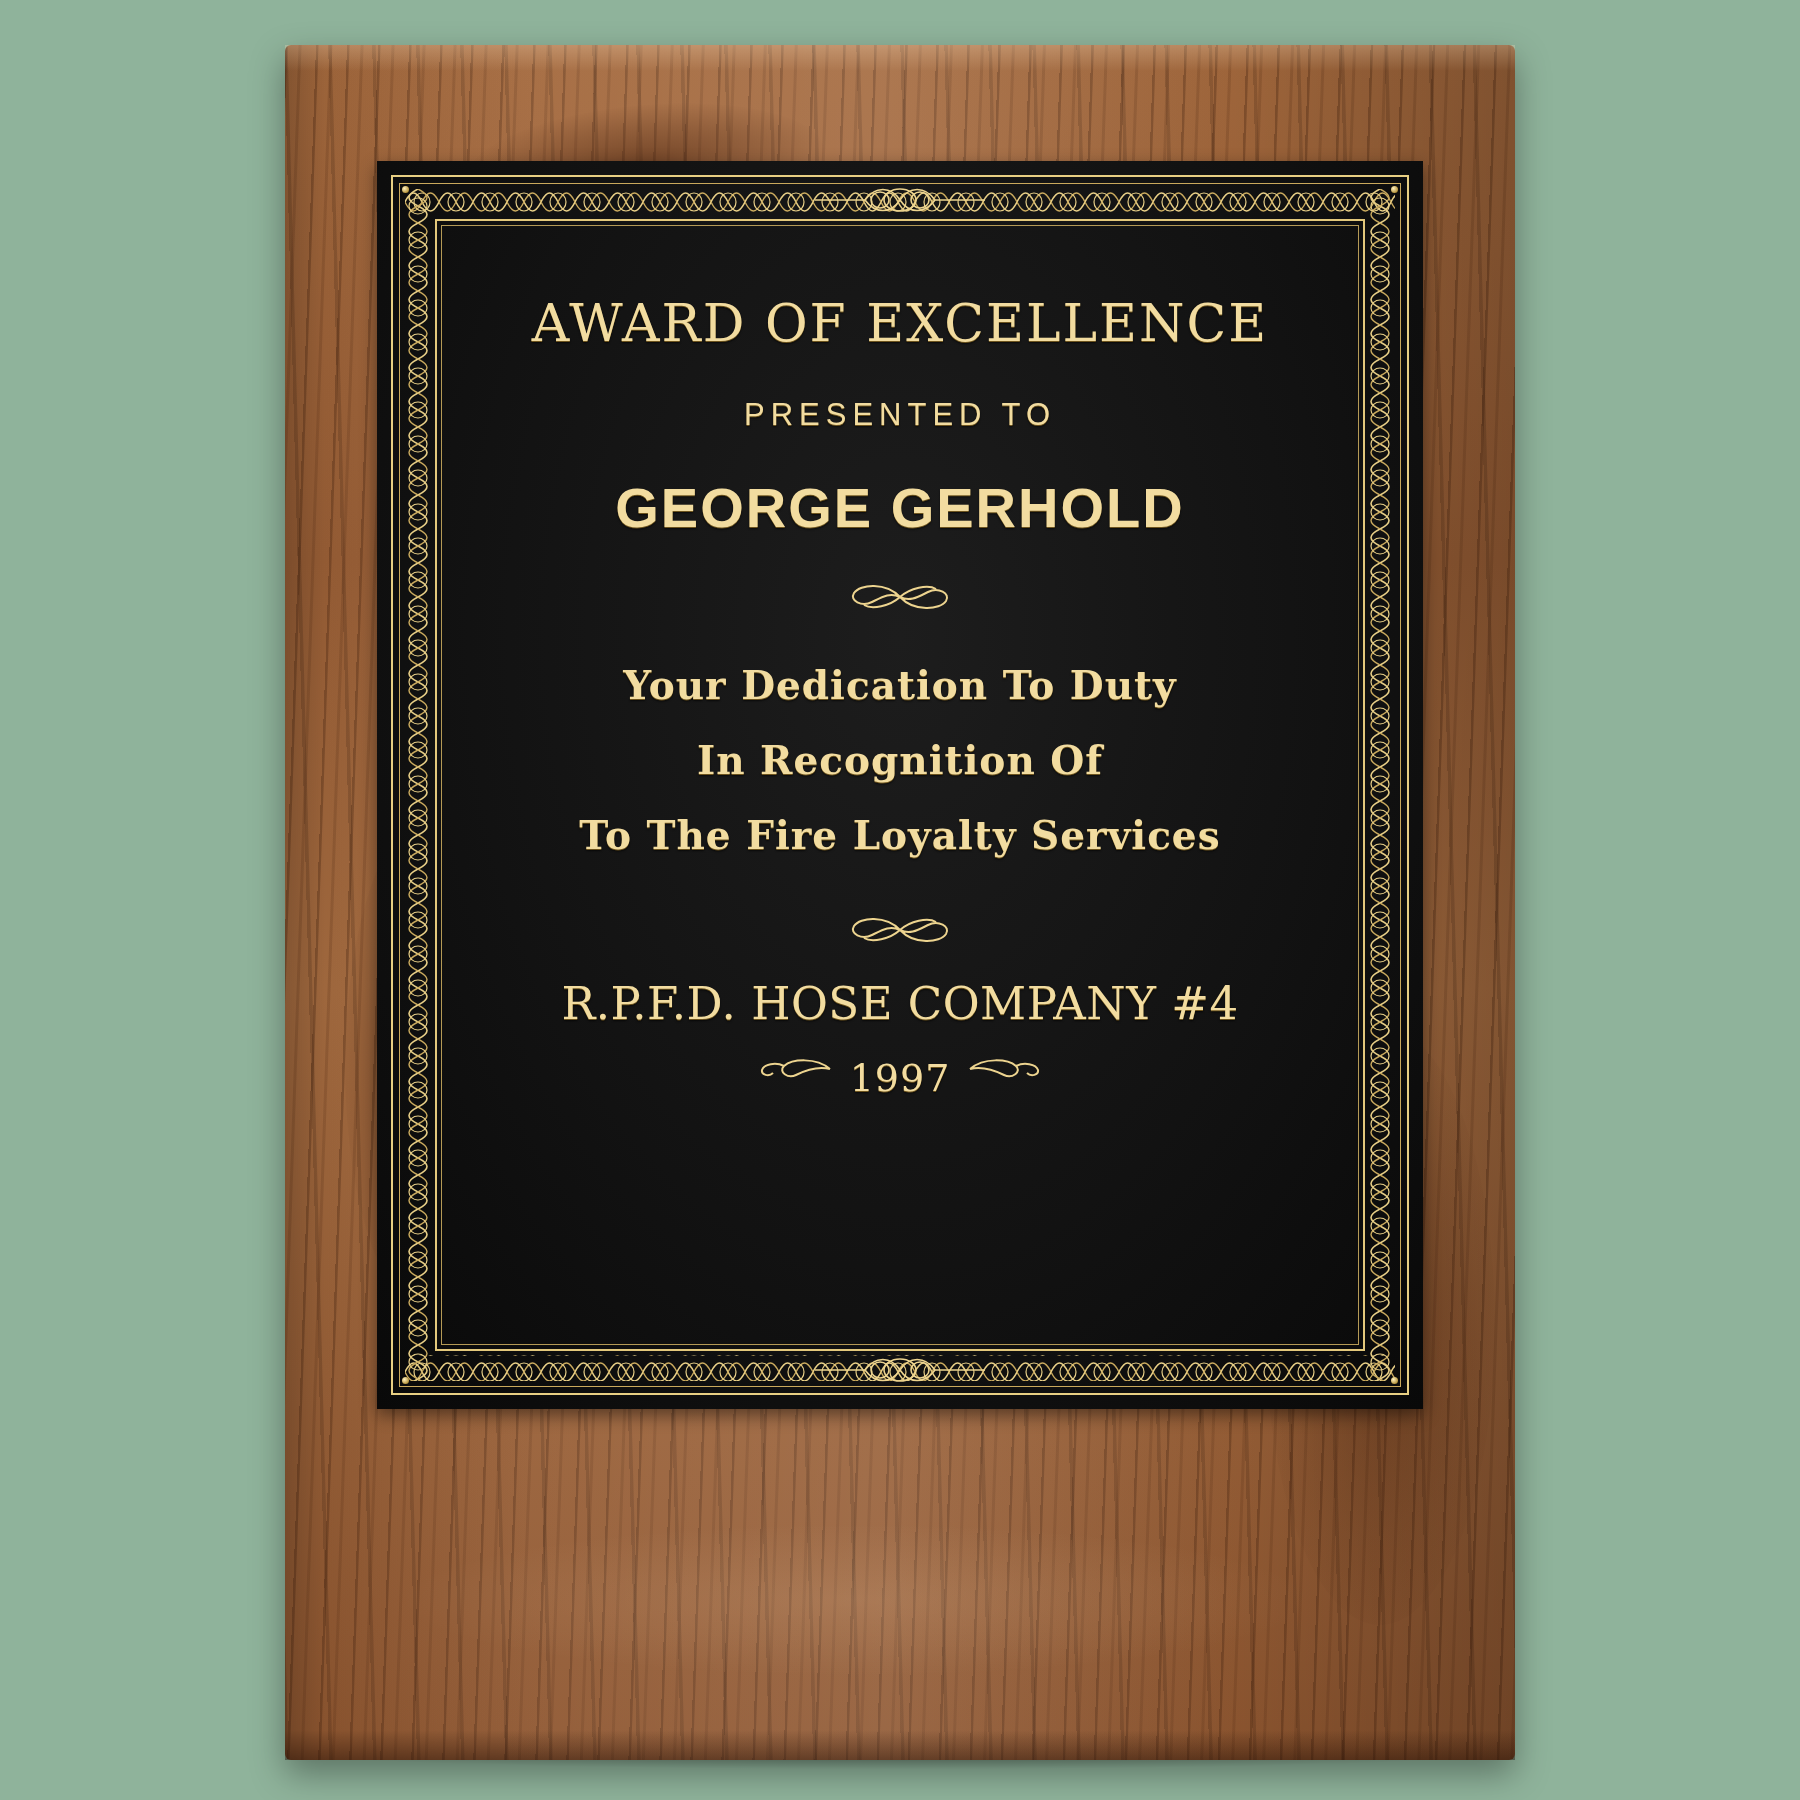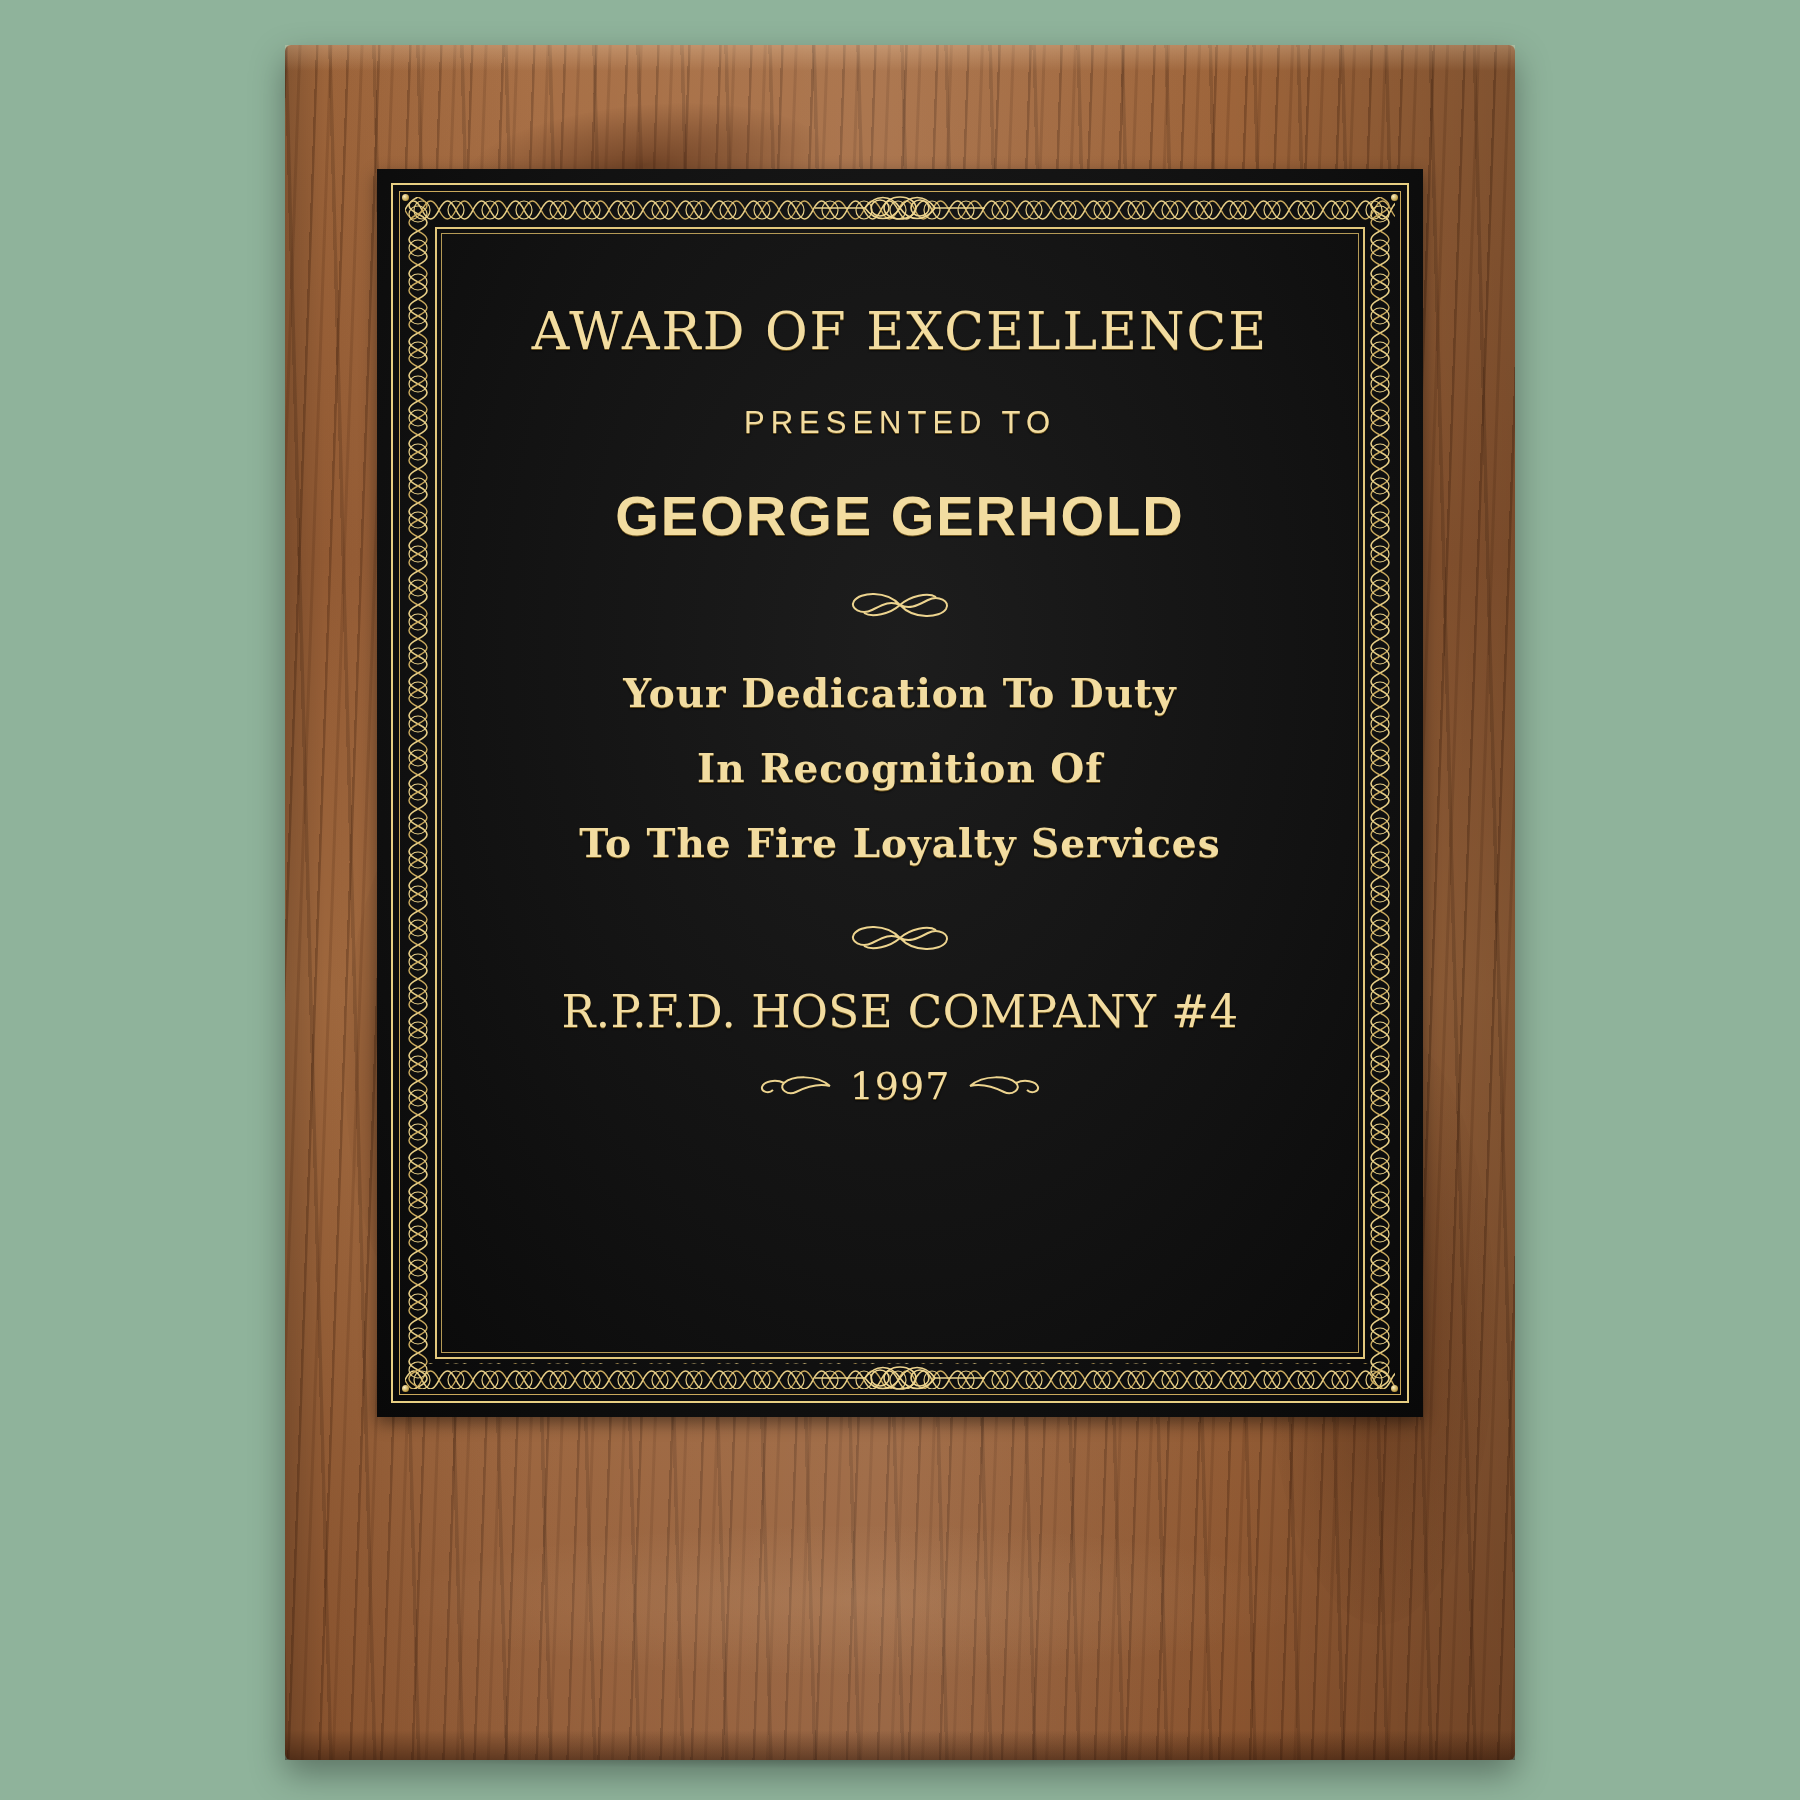--- a/index.html
+++ b/index.html
@@ -86,21 +86,21 @@
   .plaque-edge-bottom {
     position: absolute; left: 0; bottom: 0; width: 100%; height: 30px;
     background: linear-gradient(0deg, rgba(35,14,4,0.45), rgba(35,14,4,0));
     pointer-events: none;
   }
 
   
   .plate-wrap {
     position: absolute;
     left: 92px;
-    top: 124px;
+    top: 116px;
     width: 1046px;
     height: 1248px;
     box-shadow: 0 6px 16px rgba(0,0,0,0.45);
   }
 
   .plate {
     position: absolute;
     inset: 0;
     background: #131313;
     background-image:
@@ -221,21 +221,21 @@
     font-family: "DejaVu Serif", serif;
     font-size: 45px;
     letter-spacing: 0.5px;
     margin-top: 30px;
     font-weight: 400;
   }
 
   .year-row {
     margin-top: 26px;
     display: flex;
-    align-items: center;
+    align-items: flex-start;
     justify-content: center;
     gap: 18px;
   }
   .year-row .yr {
     font-family: "DejaVu Serif", serif;
     font-size: 38px;
     letter-spacing: 1px;
   }
   .year-orn { width: 74px; height: 26px; }
 

